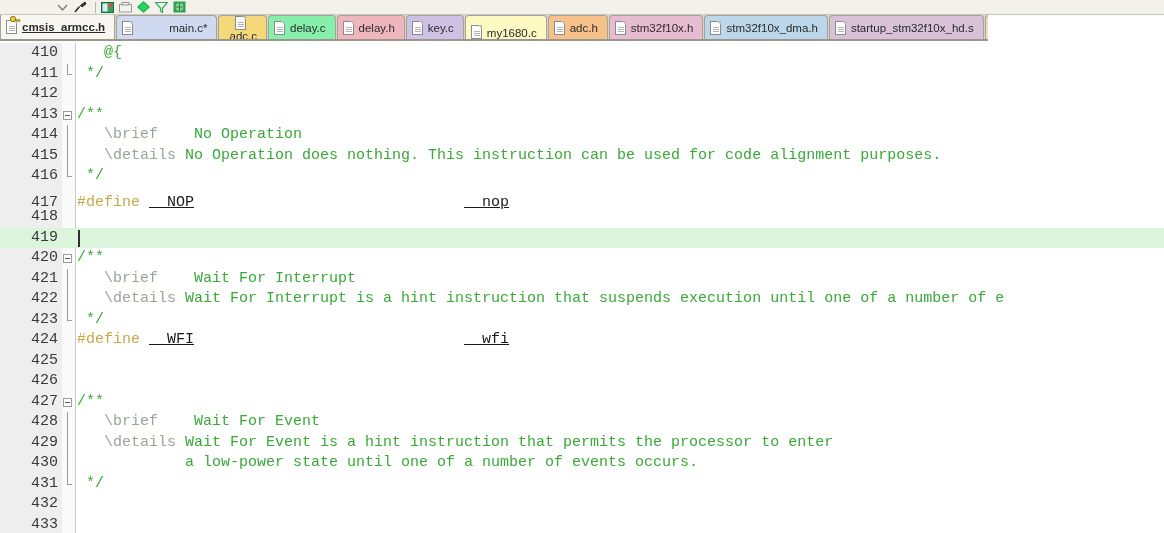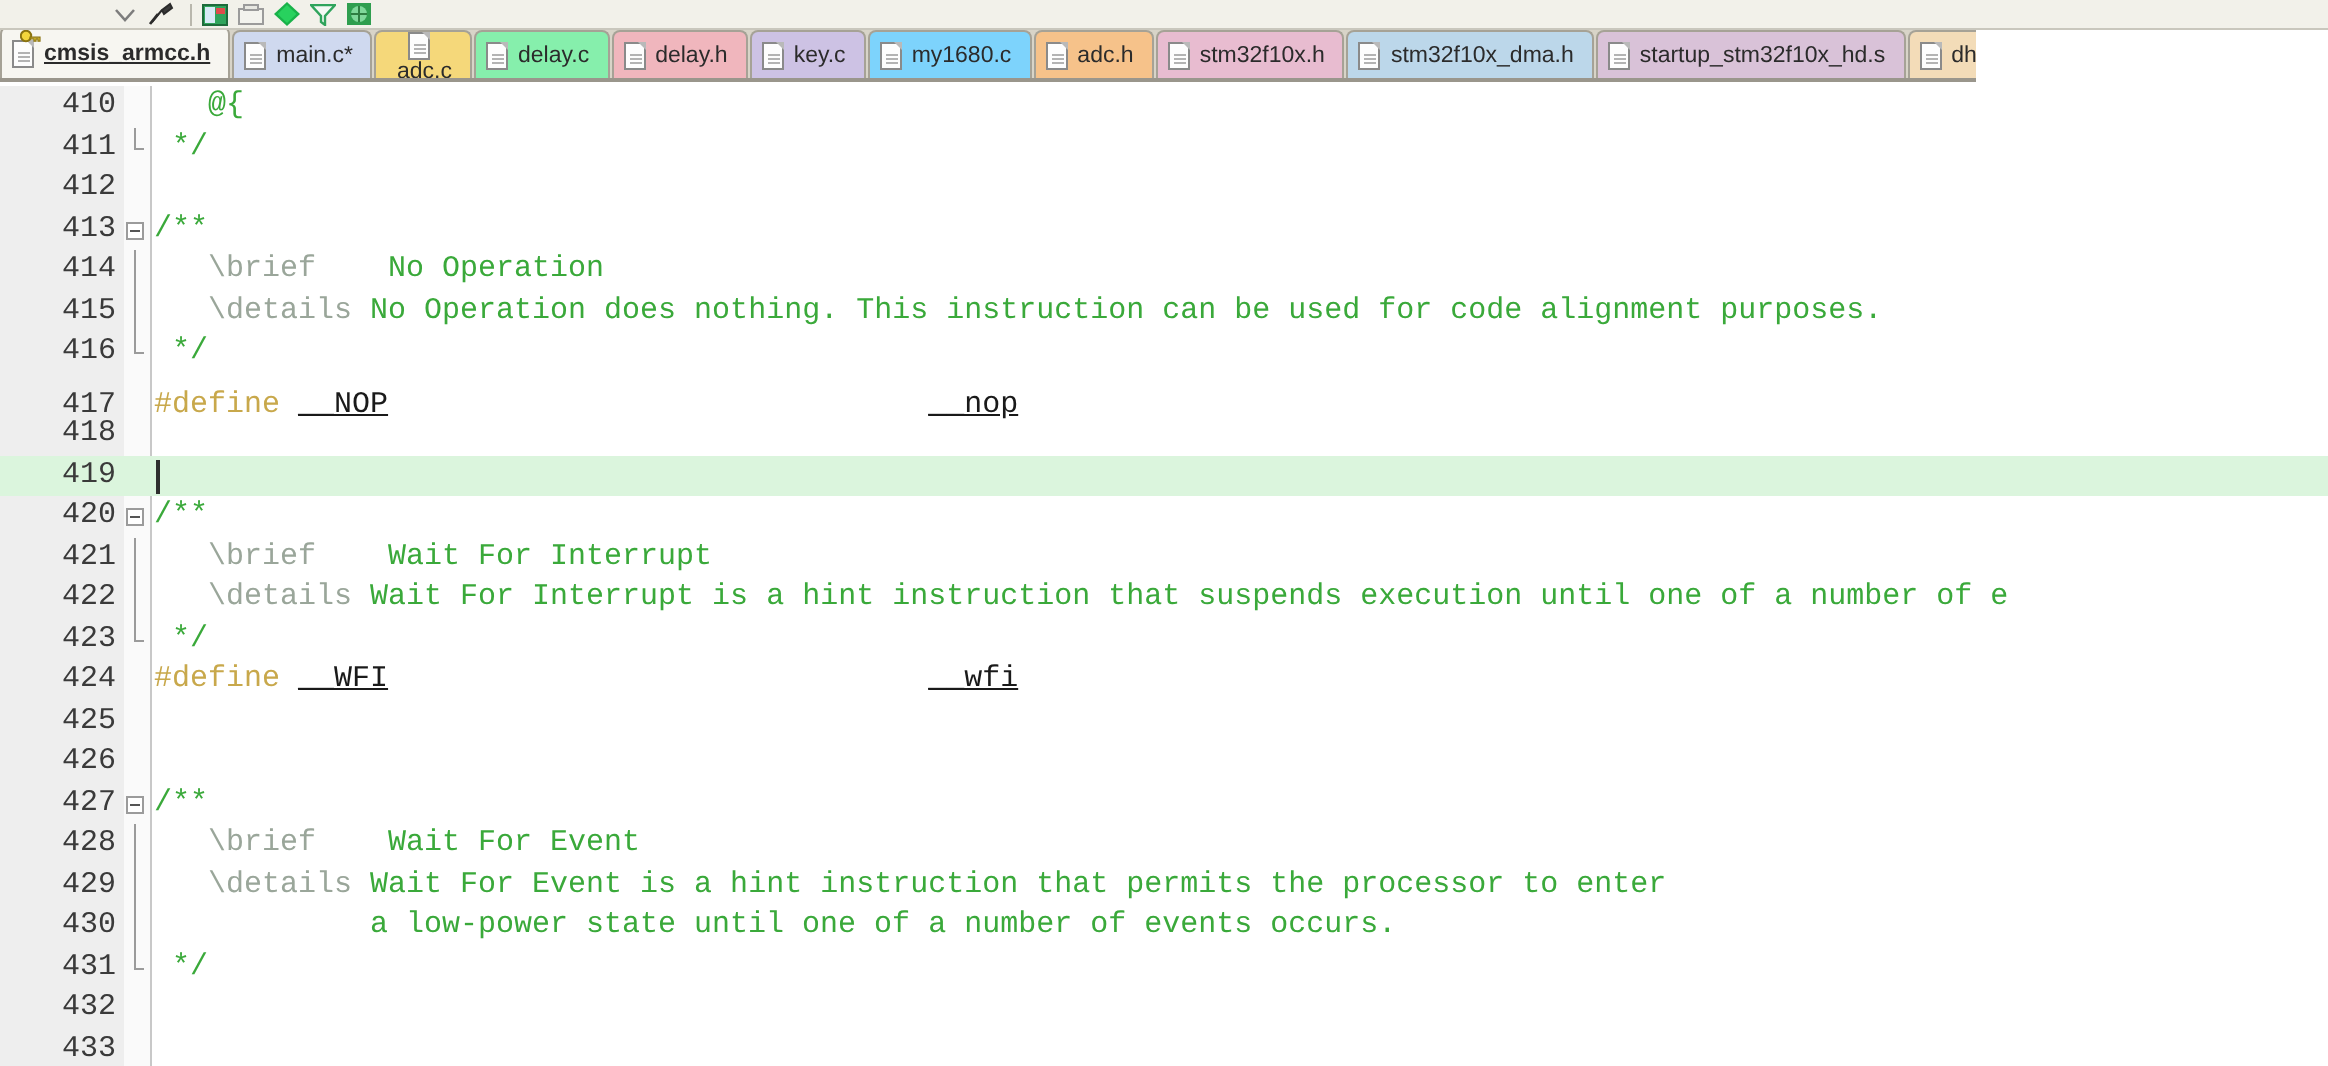--- a/index.html
+++ b/index.html
@@ -213,21 +213,21 @@
     <div class="tab active" style="background: rgb(247, 246, 241);">
       <span class="tab-icon">
         <span class="lines"></span>
       </span>
       <span class="key-badge"><svg width="11" height="9" viewBox="0 0 11 9">
           <circle cx="3" cy="3" r="2.6" fill="#f2d53c" stroke="#8a7310"></circle>
           <path d="M5 3.6 L10 3.6 L10 5.6 L9 5.6 L9 4.4 L8 4.4 L8 5.6 L7 5.6 L7 4.4 L5 4.4 Z" fill="#f2d53c" stroke="#8a7310" stroke-width="0.6"></path>
         </svg></span>
       <span class="tab-label">cmsis_armcc.h</span>
     </div>
-    <div class="tab" style="background: rgb(207, 217, 239);">
+    <div class="tab" style="background: rgb(207, 217, 239); gap: 31px;">
       <span class="tab-icon">
         <span class="lines"></span>
       </span>
       <span class="tab-label">main.c*</span>
     </div>
     <div class="tab" style="background: rgb(245, 216, 122); flex-direction: column;">
       <span class="tab-icon">
         <span class="lines"></span>
       </span>
       <span class="tab-label">adc.c</span>
@@ -243,21 +243,21 @@
         <span class="lines"></span>
       </span>
       <span class="tab-label">delay.h</span>
     </div>
     <div class="tab" style="background: rgb(205, 194, 228);">
       <span class="tab-icon">
         <span class="lines"></span>
       </span>
       <span class="tab-label">key.c</span>
     </div>
-    <div class="tab" style="background: #7dd3fc;">
+    <div class="tab" style="background: #fef9c3; align-items: flex-end;">
       <span class="tab-icon">
         <span class="lines"></span>
       </span>
       <span class="tab-label">my1680.c</span>
     </div>
     <div class="tab" style="background: rgb(246, 194, 138);">
       <span class="tab-icon">
         <span class="lines"></span>
       </span>
       <span class="tab-label">adc.h</span>

